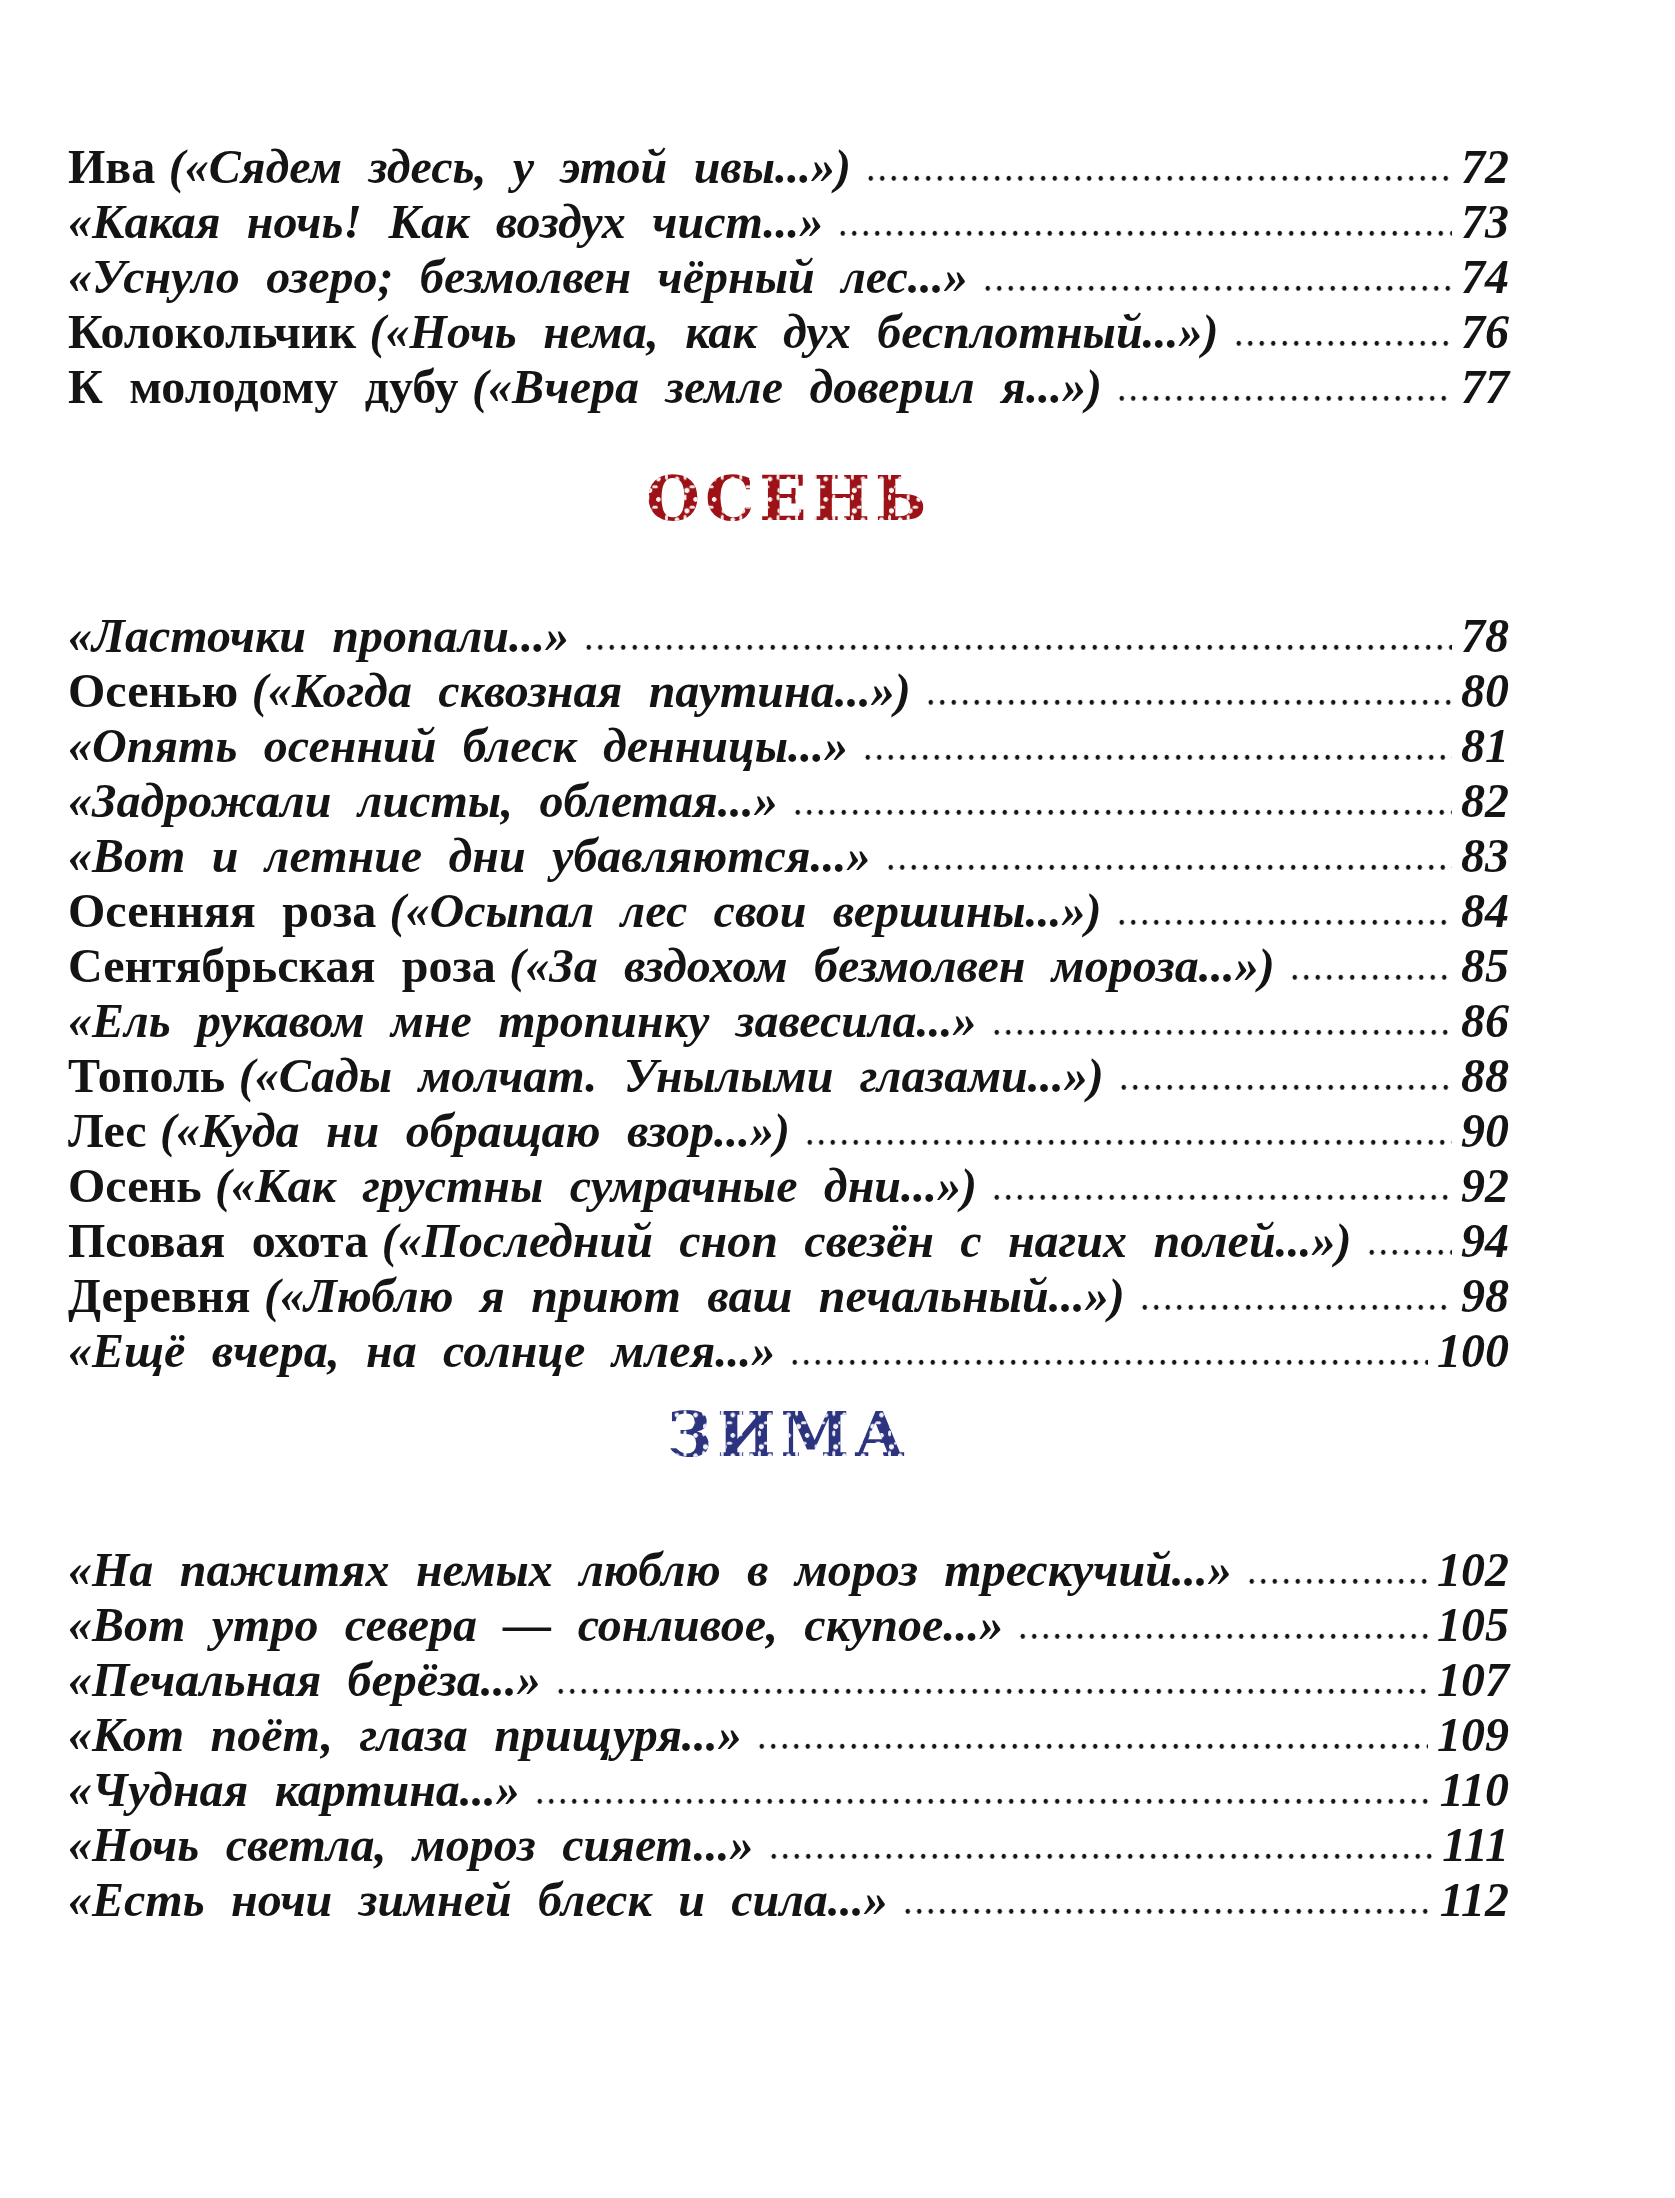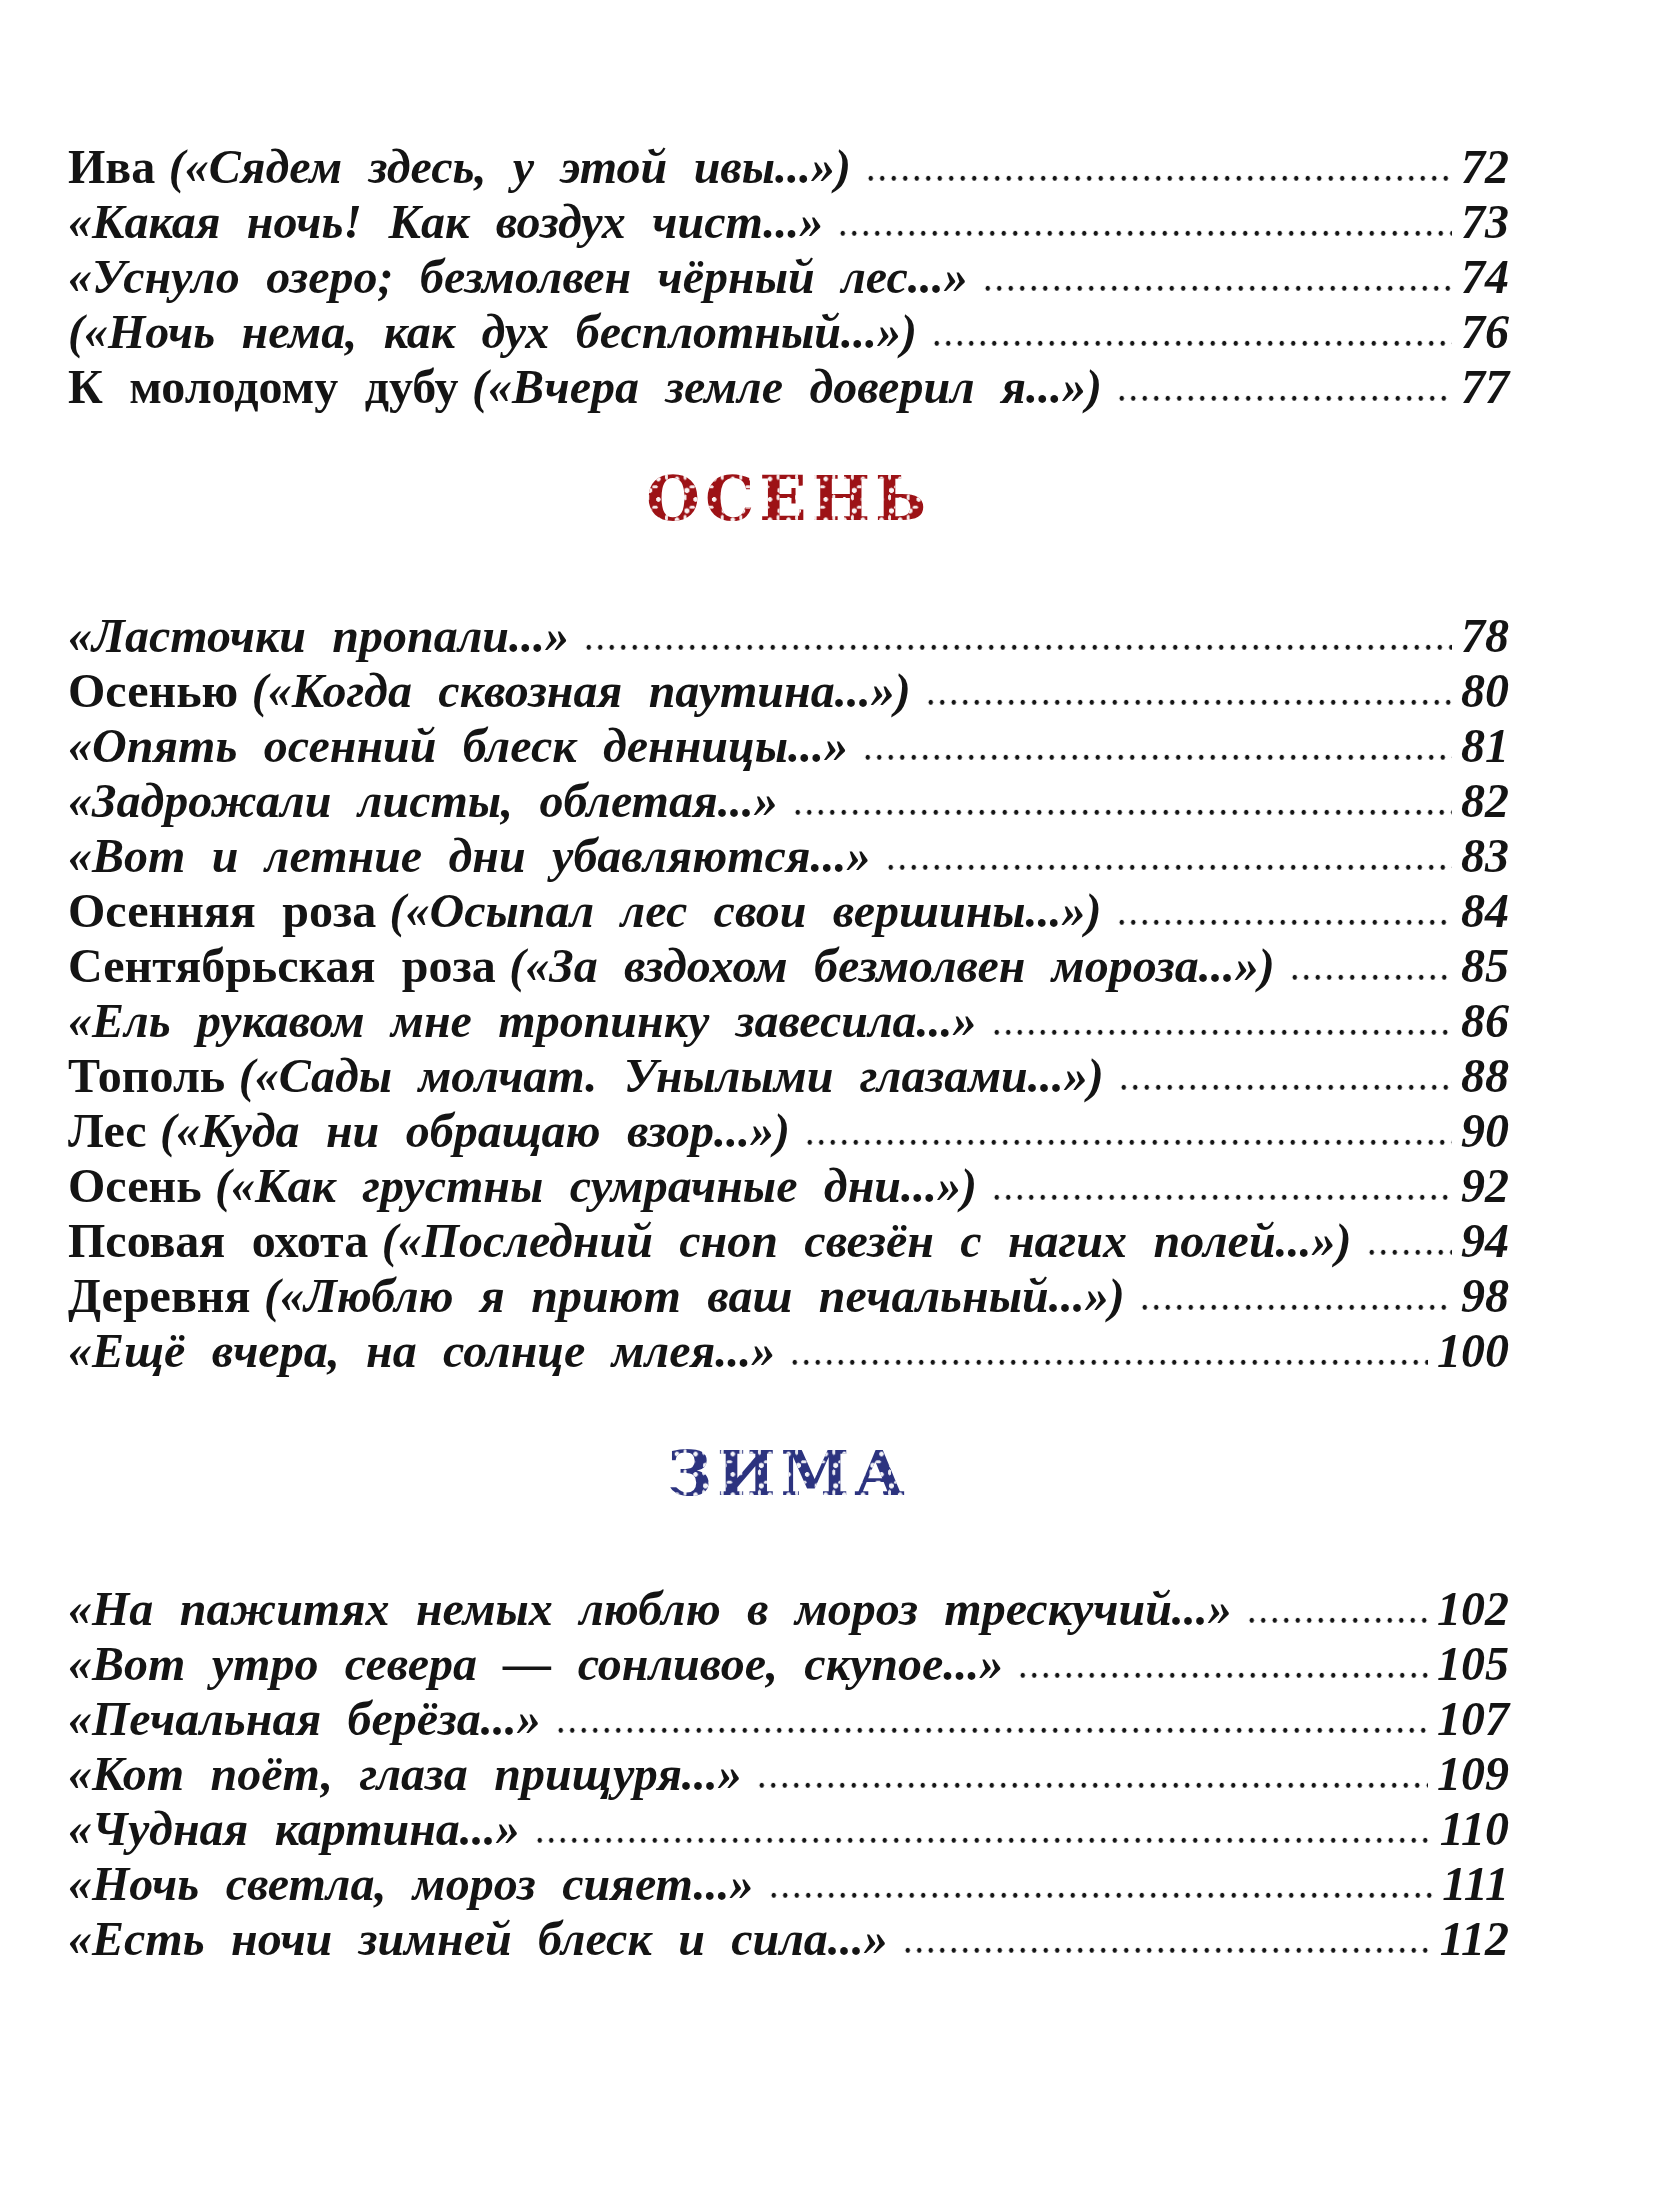--- a/index.html
+++ b/index.html
@@ -53,21 +53,21 @@
   .heading {
     margin: 50px 0 73px 0;
     font-family: "DejaVu Serif", serif;
     font-weight: bold;
     font-size: 62px;
     line-height: 71px;
     text-align: center;
     letter-spacing: 0.08em;
     color: var(--hc, #9d1216);
   }
-  .heading.h-winter { margin: 61px 0 71px 0; }
+  .heading.h-winter { margin: 22px 0 71px 0; }
   @supports (-webkit-background-clip: text) {
     .heading {
       background-color: var(--hc, #9d1216);
       background-image:
         radial-gradient(circle at 5.3px 7px,  rgba(255,255,255,0.95) 2.3px, rgba(255,255,255,0) 2.9px),
         radial-gradient(circle at 14px 16px, rgba(255,255,255,0.95) 2px, rgba(255,255,255,0) 2.6px),
         radial-gradient(ellipse 4.4px 2.2px at 10.6px 3.5px, rgba(255,255,255,0.9) 60%, rgba(255,255,255,0) 75%),
         radial-gradient(ellipse 2.2px 4.4px at 3.5px 14px, rgba(255,255,255,0.9) 60%, rgba(255,255,255,0) 75%);
       background-size: 18.6px 20.4px;
       -webkit-background-clip: text;
@@ -91,20 +91,21 @@
     <span class="dots"></span>
     <span class="pg">73</span>
   </div>
     <div class="row">
 
     <span class="quote">«Уснуло озеро; безмолвен чёрный лес...»</span>
     <span class="dots"></span>
     <span class="pg">74</span>
   </div>
     <div class="row">
+    <span class="title">Колокольчик</span>
     <span class="quote">(«Ночь нема, как дух бесплотный...»)</span>
     <span class="dots"></span>
     <span class="pg">76</span>
   </div>
     <div class="row">
     <span class="title">К молодому дубу</span>
     <span class="quote">(«Вчера земле доверил я...»)</span>
     <span class="dots"></span>
     <span class="pg">77</span>
   </div>

